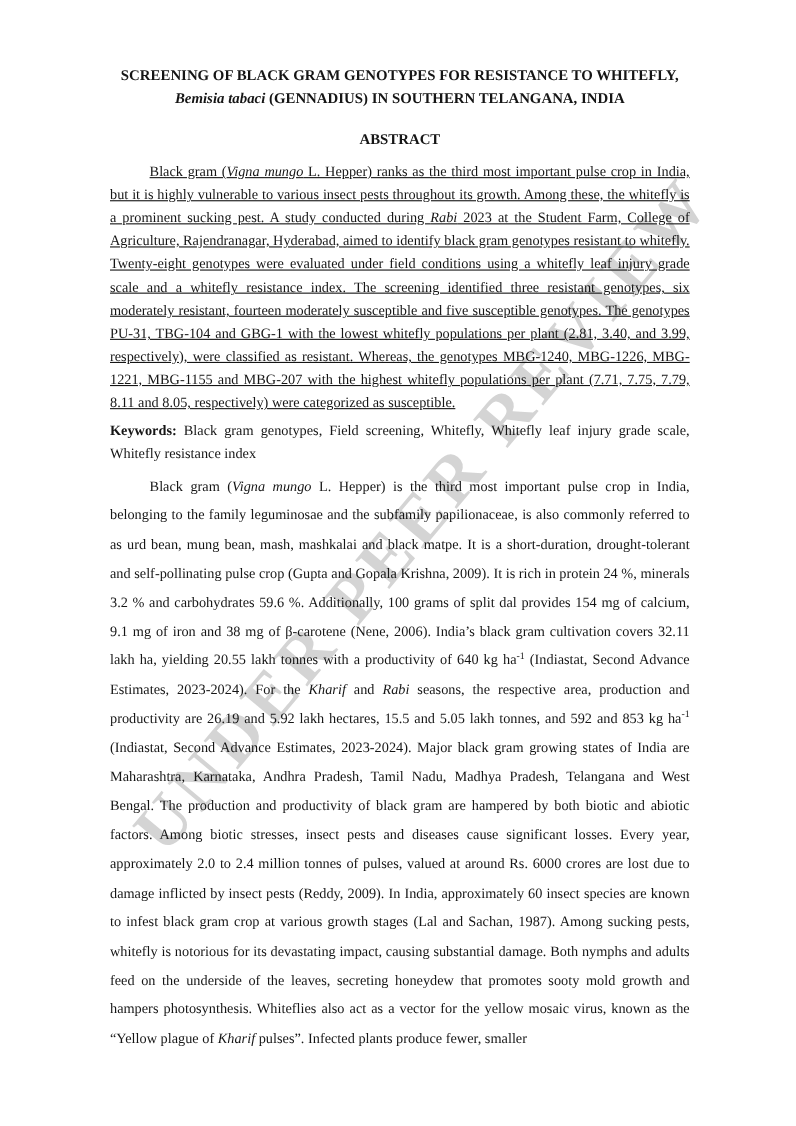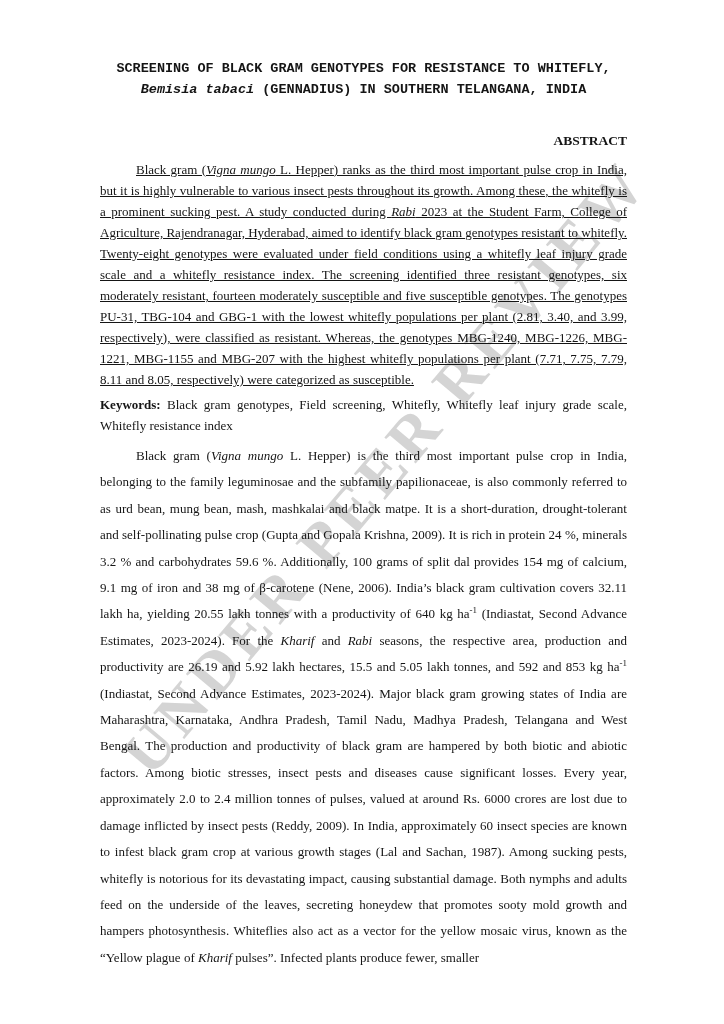--- a/index.html
+++ b/index.html
@@ -29,30 +29,29 @@
     left:100px;top:0;
     width:527px;
     z-index:1;
   }
   .title{
     margin:58px 0 0 0;
     font-size:13.5px;
     font-weight:bold;
     line-height:21px;
     text-align:center;
-    font-family:Liberation Mono, monospace;
   }
   .heading{
     margin:0;
     font-size:13.5px;
     font-weight:bold;
     text-align:center;
     line-height:21px;
   }
-  .h-abstract{margin-top:30px;text-align:right;}
+  .h-abstract{margin-top:16px;}
   .h-intro{margin-top:7px;}
   .para{
     margin:0;
     font-size:13px;
     text-align:justify;
   }
   .single{line-height:21px;}
   .wide{line-height:26.4px;}
   .indent{text-indent:36px;}
   .p-abstract{margin-top:8px;text-decoration:underline;}

